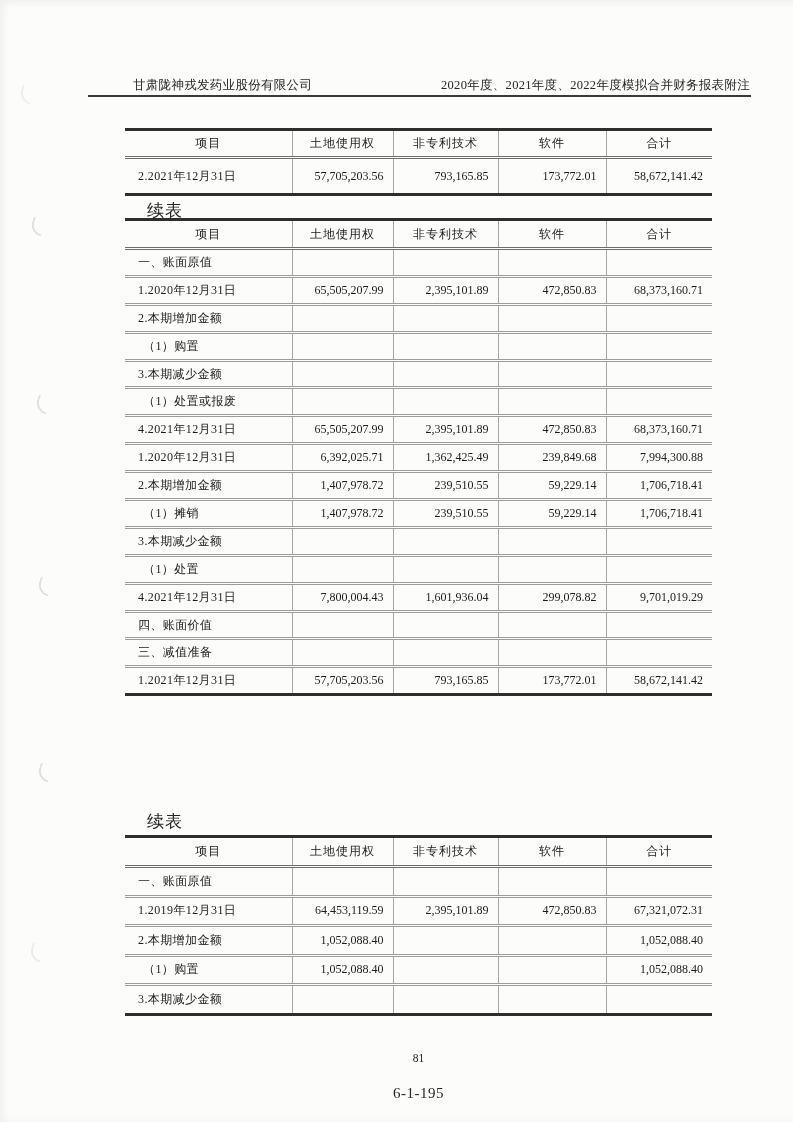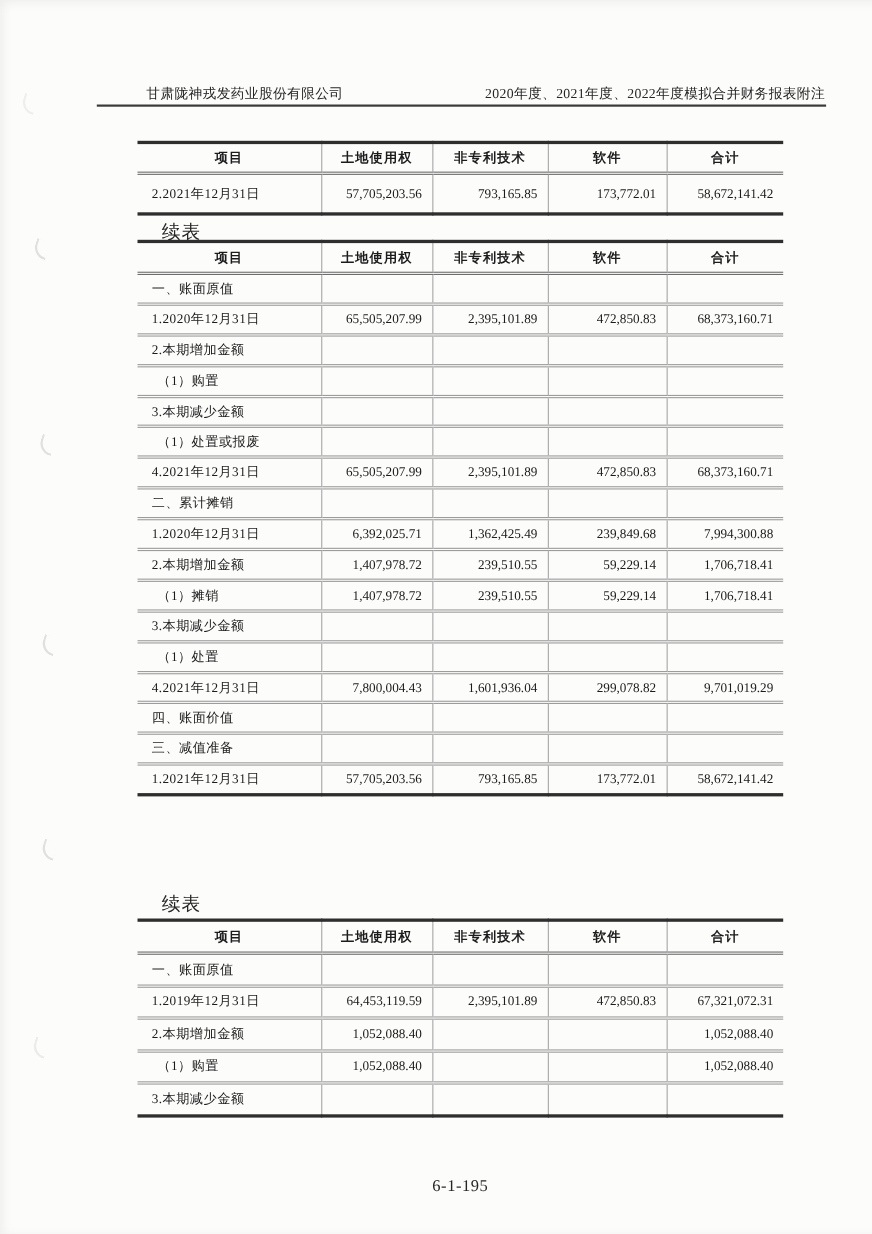--- a/index.html
+++ b/index.html
@@ -31,21 +31,21 @@
 
   
   table.fin{
     position:absolute;left:125px;width:587px;
     border-collapse:collapse;table-layout:fixed;
     font-size:12px;color:#1c1c1c;
     border-top:3px solid #2e2e2e;
     border-bottom:3px solid #2e2e2e;
   }
   table.fin th{
-    font-weight:bold;text-align:center;vertical-align:middle;
+    font-weight:normal;text-align:center;vertical-align:middle;
     border-bottom:3px double #6e6e6e;
     letter-spacing:1px;
   }
   table.fin td{
     vertical-align:middle;
     border-top:3px double #9c9c9c;
   }
   table.fin th + th, table.fin td + td{border-left:1px solid #a6a6a6;}
   td.c-item{text-align:left;padding-left:13px;letter-spacing:.4px;}
   td.c-item.indent{padding-left:18px;}
@@ -183,27 +183,20 @@
           <td class="c-num"></td>
         </tr>
         <tr>
           <td class="c-item">4.2021年12月31日</td>
           <td class="c-num">65,505,207.99</td>
           <td class="c-num">2,395,101.89</td>
           <td class="c-num">472,850.83</td>
           <td class="c-num">68,373,160.71</td>
         </tr>
         <tr>
-          <td class="c-item">二、累计摊销</td>
-          <td class="c-num"></td>
-          <td class="c-num"></td>
-          <td class="c-num"></td>
-          <td class="c-num"></td>
-        </tr>
-        <tr>
           <td class="c-item">1.2020年12月31日</td>
           <td class="c-num">6,392,025.71</td>
           <td class="c-num">1,362,425.49</td>
           <td class="c-num">239,849.68</td>
           <td class="c-num">7,994,300.88</td>
         </tr>
         <tr>
           <td class="c-item">2.本期增加金额</td>
           <td class="c-num">1,407,978.72</td>
           <td class="c-num">239,510.55</td>
@@ -314,20 +307,21 @@
           <td class="c-item">3.本期减少金额</td>
           <td class="c-num"></td>
           <td class="c-num"></td>
           <td class="c-num"></td>
           <td class="c-num"></td>
         </tr>
       </tbody>
   </table>
 
   <div class="doc-footer">
+    <div class="pageno">81</div>
     <div class="docno">6-1-195</div>
   </div>
 
   <span class="bindmark" style="left:20px;top:86px;opacity:.5"></span>
   <span class="bindmark" style="left:31px;top:218px"></span>
   <span class="bindmark" style="left:36px;top:396px"></span>
   <span class="bindmark" style="left:38px;top:578px"></span>
   <span class="bindmark" style="left:38px;top:764px"></span>
   <span class="bindmark" style="left:30px;top:944px;opacity:.6"></span>
 

